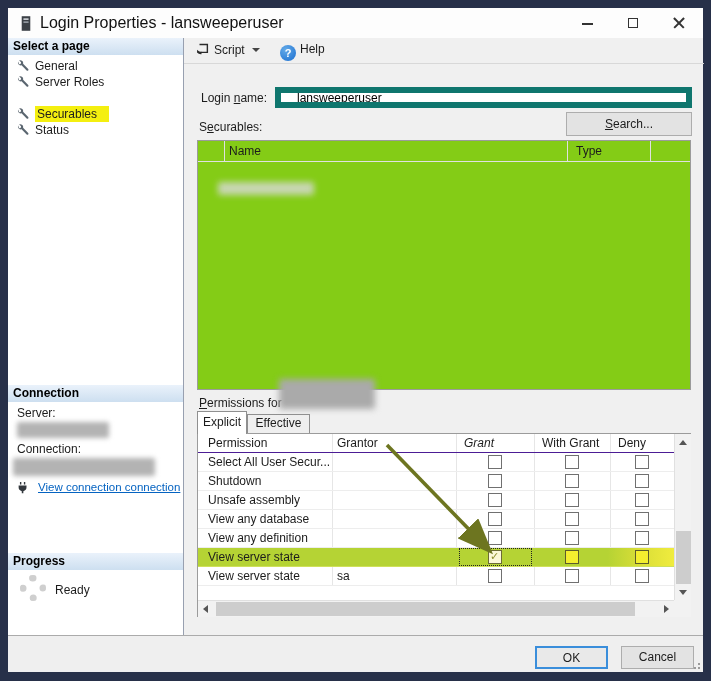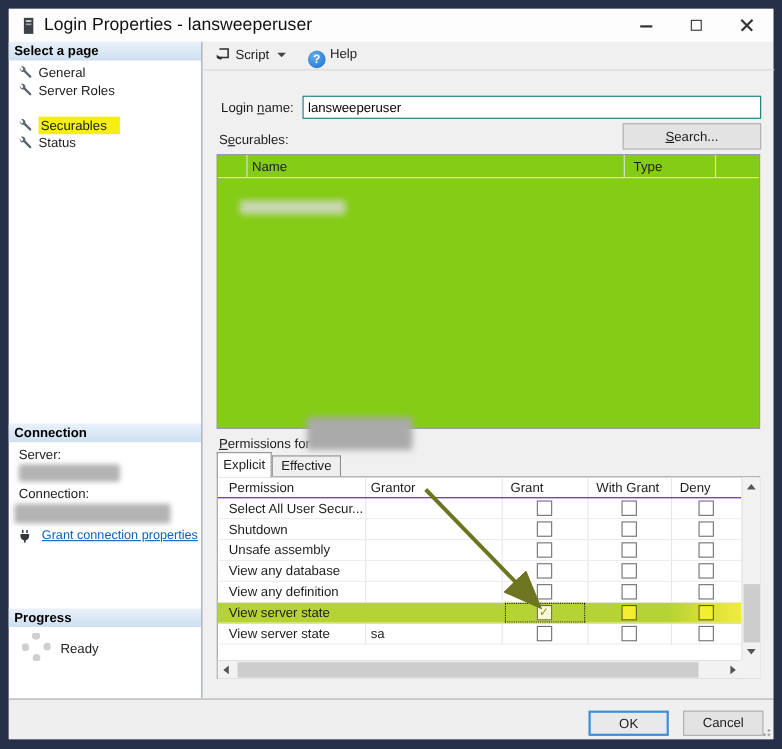--- a/index.html
+++ b/index.html
@@ -54,21 +54,21 @@
   #script-btn svg { vertical-align:-2px; }
   #script-label { margin-left:4px; }
   #script-caret { display:inline-block; margin-left:7px; width:0; height:0; border-left:4px solid transparent; border-right:4px solid transparent; border-top:4px solid #444; vertical-align:2px; }
   #help-btn { position:absolute; left:92px; top:2px; height:22px; padding:2px 4px; cursor:pointer; }
   #help-circle { display:inline-block; width:16px; height:16px; border-radius:50%;
     background:radial-gradient(circle at 35% 30%, #63aae8, #1a6ed0); color:#fff; font-weight:bold;
     font-size:11px; text-align:center; line-height:16px; vertical-align:-4px; }
   #help-label { margin-left:4px; }
 
   #login-label { position:absolute; left:17px; top:53px; }
-  #login-input { position:absolute; left:91px; top:49px; width:417px; height:21px; border:1px solid #0f766e; background:#fff; font:12px "Liberation Sans",sans-serif; padding:0 4px; }
+  #login-input { position:absolute; left:91px; top:49px; width:417px; height:21px; border:6px solid #0f766e; background:#fff; font:12px "Liberation Sans",sans-serif; padding:0 16px; }
 
   #securables-label { position:absolute; left:15px; top:82px; }
   #search-btn { position:absolute; left:382px; top:74px; width:126px; height:24px; background:#e3e3e3; border:1px solid #adadad; text-align:center; line-height:22px; cursor:pointer; }
 
   
   #sec-table { position:absolute; left:13px; top:102px; width:494px; height:250px; background:#84cc16; border:1px solid #9b9b9b; }
   #sec-table .hline { position:absolute; left:0; top:20px; width:100%; height:1px; background:#e0e0e0; }
   #sec-table .vline { position:absolute; top:0; width:1px; height:20px; background:#e0e0e0; }
   #sec-col-name { position:absolute; left:31px; top:3px; }
   #sec-col-type { position:absolute; left:378px; top:3px; }
@@ -79,21 +79,21 @@
   #sec-row .editicon { position:absolute; left:457px; top:0px; width:18px; height:18px; }
 
   
   #perms-label { position:absolute; left:15px; top:358px; }
   #tab-explicit { position:absolute; left:13px; top:373px; width:50px; height:23px; background:#fff; border:1px solid #8f8f8f; border-bottom:none; z-index:3; text-align:center; padding-top:3px; cursor:pointer; }
   #tab-effective { position:absolute; left:63px; top:376px; width:63px; height:19px; background:#efefef; border:1px solid #8f8f8f; border-bottom:none; z-index:1; text-align:center; padding-top:1px; cursor:pointer; }
 
   #perm-table { position:absolute; left:13px; top:395px; width:494px; height:184px; background:#fff; border:1px solid #9b9b9b; z-index:2; }
   #perm-head { position:absolute; left:0; top:0; width:476px; height:19px; border-bottom:1px solid #4c1d95; }
   #perm-head span { position:absolute; top:2px; }
-  .ph-0 { left:10px; } .ph-1 { left:139px; } .ph-2 { left:266px; } .ph-3 { left:344px; } .ph-4 { left:420px; }
+  .ph-0 { left:10px; } .ph-1 { left:139px; } .ph-2 { left:266px;font-style:italic; } .ph-3 { left:344px; } .ph-4 { left:420px; }
   .colline { position:absolute; top:0; width:1px; height:152px; background:#e6e6e6; z-index:0; }
   .cl-0 { left:134px; } .cl-1 { left:258px; } .cl-2 { left:336px; } .cl-3 { left:412px; }
 
   .perm-row { position:absolute; left:0; width:476px; height:19px; border-bottom:1px solid #ededed; }
   .perm-row .pname { position:absolute; left:10px; top:2px; white-space:nowrap; }
   .perm-row .pgrantor { position:absolute; left:139px; top:2px; }
   .cb { position:absolute; top:2px; width:14px; height:14px; background:#fff; border:1px solid #707070; cursor:pointer; }
   .cb.grant { left:290px; } .cb.wg { left:367px; } .cb.deny { left:437px; }
   .perm-row.highlight { background:linear-gradient(90deg,#b5d334 0%, #b5d334 86%, #dade37 93%, #f0ec3e 100%); border-bottom:1px solid #cfe05a; }
   .perm-row.highlight .cb.yellow { background:#f3ee2e; border-color:#5c5c2a; }
@@ -180,21 +180,21 @@
     <div class="panel-header" style="top:347px">Connection</div>
     <span class="side-label" style="top:368px">Server:</span>
     <div class="blob" style="left:9px; top:384px; width:92px; height:16px;"></div>
     <span class="side-label" style="top:404px">Connection:</span>
     <div class="blob" style="left:5px; top:420px; width:142px; height:18px;"></div>
 
     <div id="conn-link-row">
       <svg viewBox="0 0 16 16" width="14" height="14" style="position:absolute; left:0; top:0;">
         <path fill="#33383d" d="M4.5 1h1.6v3H4.5zM9 1h1.6v3H9zM3 5h9v2.2a4.5 4.5 0 0 1-3.6 4.4V14H6.6v-2.4A4.5 4.5 0 0 1 3 7.2V5z"></path>
       </svg>
-      <span id="conn-link">Grant connection properties</span>
+      <span id="conn-link">View connection connection</span>
     </div>
 
     <div class="panel-header" style="top:515px">Progress</div>
     <div id="spinner"></div>
     <span id="progress-status">Ready</span>
   </div>
 
   <div id="main">
 
     <div id="toolbar">

